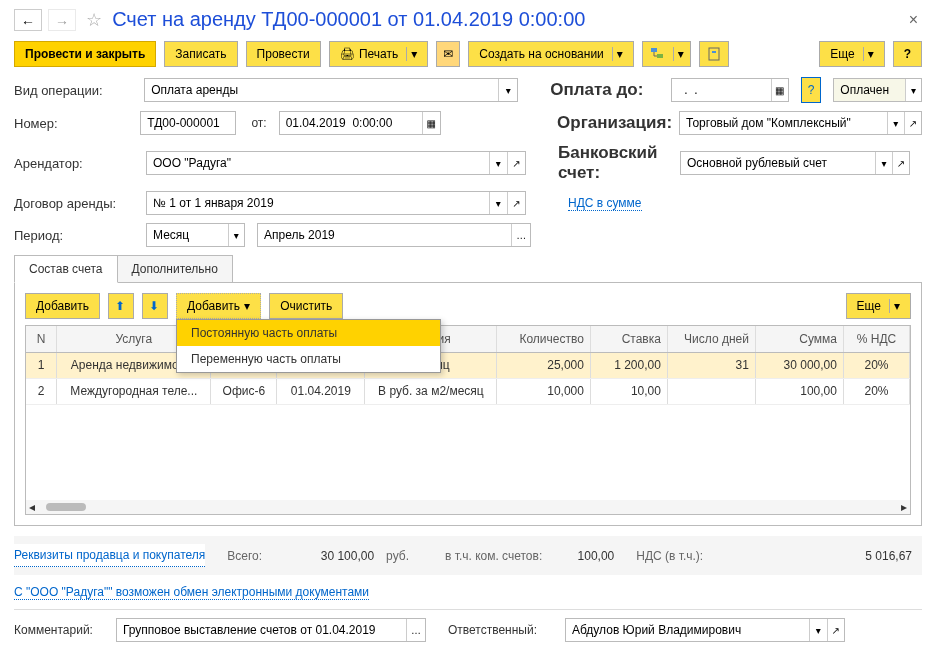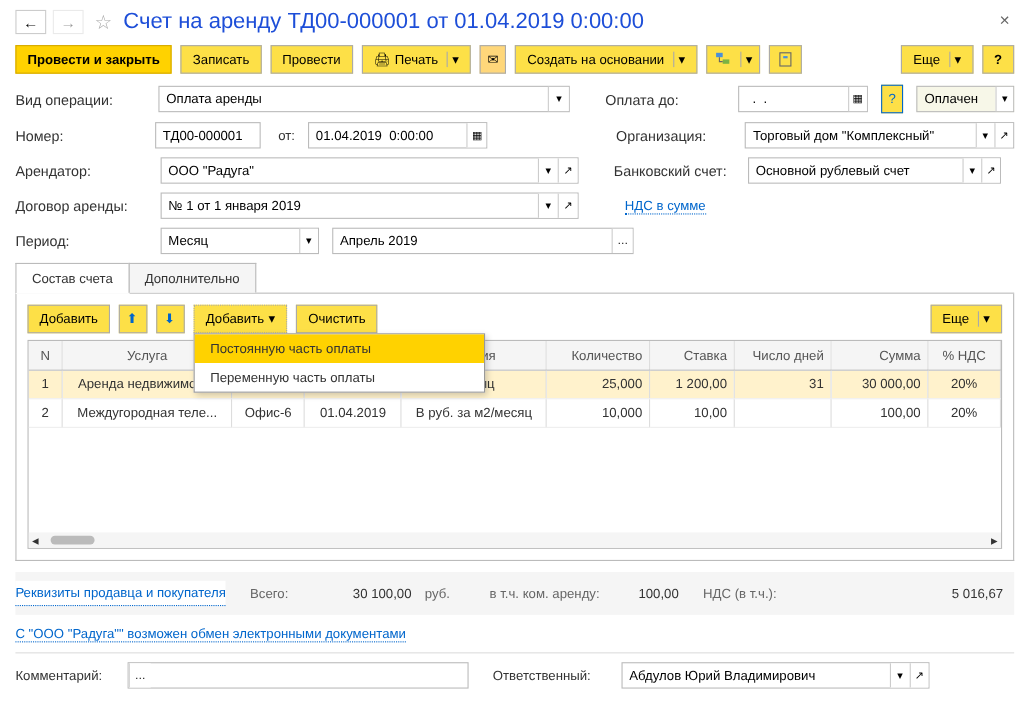--- a/index.html
+++ b/index.html
@@ -12,21 +12,21 @@
 .close-x { font-size: 16px; color: #666; cursor: pointer; padding: 0 4px; }
 .toolbar { display: flex; align-items: center; gap: 8px; padding: 6px 14px 10px 14px; }
 .btn { border: 1px solid #aaa; background: #fde047; padding: 4px 10px; height: 26px; display: flex; align-items: center; gap: 4px; cursor: pointer; font-size: 12px; }
 .btn.primary { background: #ffd200; border-color: #d4a800; font-weight: bold; }
 .btn.icon-only { padding: 4px 6px; }
 .btn-drop { border-left: 1px solid #aaa; padding-left: 4px; margin-left: 4px; }
 .spacer { flex: 1; }
 .form-area { padding: 0 14px; }
 .row { display: flex; align-items: center; gap: 12px; margin-bottom: 8px; }
 .label { width: 120px; font-size: 13px; }
-.label-r { width: 110px; font-size: 13px; margin-left: 20px; }
+.label-r { width: 110px; font-size: 17px; margin-left: 20px; font-weight: bold; }
 .input-wrap { display: flex; border: 1px solid #bbb; background: #fff; height: 24px; align-items: center; }
 .input-wrap.upd { background: #f7f7e8; }
 .input { border: none; outline: none; padding: 0 6px; height: 22px; font-size: 12px; background: transparent; }
 .iw-btn { width: 20px; height: 22px; border: none; border-left: 1px solid #ccc; background: #fff; display: flex; align-items: center; justify-content: center; font-size: 10px; cursor: pointer; }
 .link { color: #0066cc; text-decoration: underline; cursor: pointer; }
 .link-dotted { border-bottom: 1px dotted #0066cc; text-decoration: none; }
 .tabs { display: flex; border-bottom: 1px solid #bbb; margin-top: 4px; }
 .tab { padding: 6px 14px; border: 1px solid #bbb; border-bottom: none; background: #f5f5f5; margin-right: -1px; cursor: pointer; position: relative; }
 .tab.active { background: #fff; border-bottom: 1px solid #fff; margin-bottom: -1px; }
 .tab-content { border: 1px solid #bbb; border-top: none; padding: 10px; }
@@ -160,21 +160,21 @@
     <div class="input-wrap" style="width:380px">
       <input class="input" style="width: 100%;" value="№ 1 от 1 января 2019">
       <button class="iw-btn">▾</button>
       <button class="iw-btn">↗</button>
     </div>
     <span style="margin-left:30px" class="link link-dotted">НДС в сумме</span>
   </div>
 
   <div class="row">
     <div class="label">Период:</div>
-    <div class="input-wrap" style="width:144px">
+    <div class="input-wrap" style="width:99px">
       <input class="input" style="width: 100%;" value="Месяц">
       <button class="iw-btn">▾</button>
     </div>
     <div class="input-wrap" style="width:274px">
       <input class="input" style="width: 100%;" value="Апрель 2019">
       <button class="iw-btn">…</button>
     </div>
   </div>
 
   <div class="tabs">
@@ -255,36 +255,37 @@
         <span style="width:12px;text-align:center">▸</span>
       </div>
     </div>
   </div>
 
   <div class="totals-row">
     <span class="link link-dotted" style="background:#fff;padding:4px 0">Реквизиты продавца и покупателя</span>
     <span class="tot-lbl">Всего:</span>
     <span class="tot-val" style="min-width:100px">30 100,00</span>
     <span class="tot-lbl">руб.</span>
-    <span class="tot-lbl" style="margin-left:20px">в т.ч. ком. аренду:</span>
+    <span class="tot-lbl" style="margin-left:20px">в т.ч. ком. счетов:</span>
     <span class="tot-val">100,00</span>
     <span class="tot-lbl" style="margin-left:10px">НДС (в т.ч.):</span>
     <div class="spacer"></div>
     <span class="tot-val" style="margin-right:10px">5 016,67</span>
   </div>
 
   <div style="margin:10px 0">
     <span class="link link-dotted">С "ООО "Радуга"" возможен обмен электронными документами</span>
   </div>
 
   <div class="sep-line"></div>
 
   <div class="row">
     <div style="width:90px">Комментарий:</div>
     <div class="input-wrap" style="width:310px">
+      <input class="input" style="width: 100%;" value="Групповое выставление счетов от 01.04.2019">
       <button class="iw-btn">…</button>
     </div>
     <div style="width:105px;margin-left:10px">Ответственный:</div>
     <div class="input-wrap" style="width:280px">
       <input class="input" style="width: 100%;" value="Абдулов Юрий Владимирович">
       <button class="iw-btn">▾</button>
       <button class="iw-btn">↗</button>
     </div>
   </div>
 

